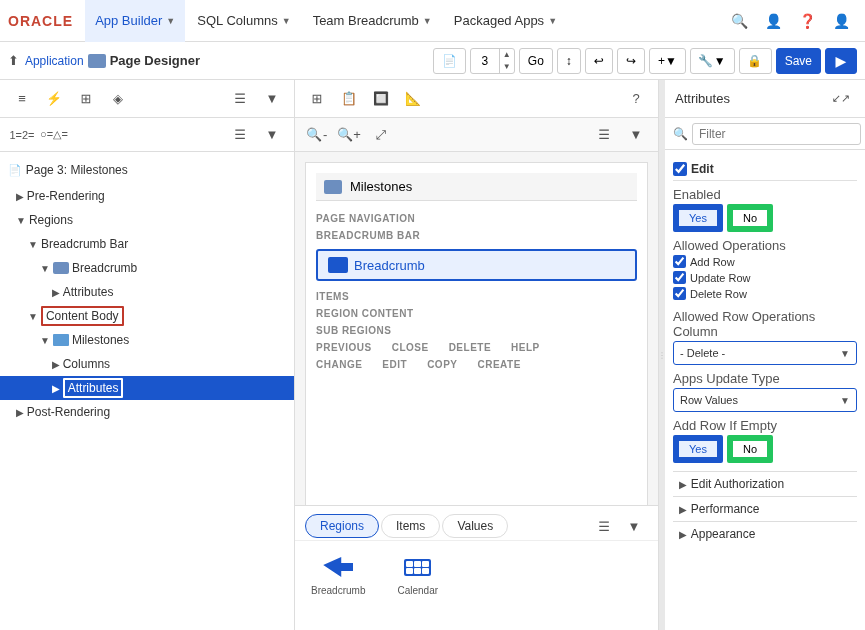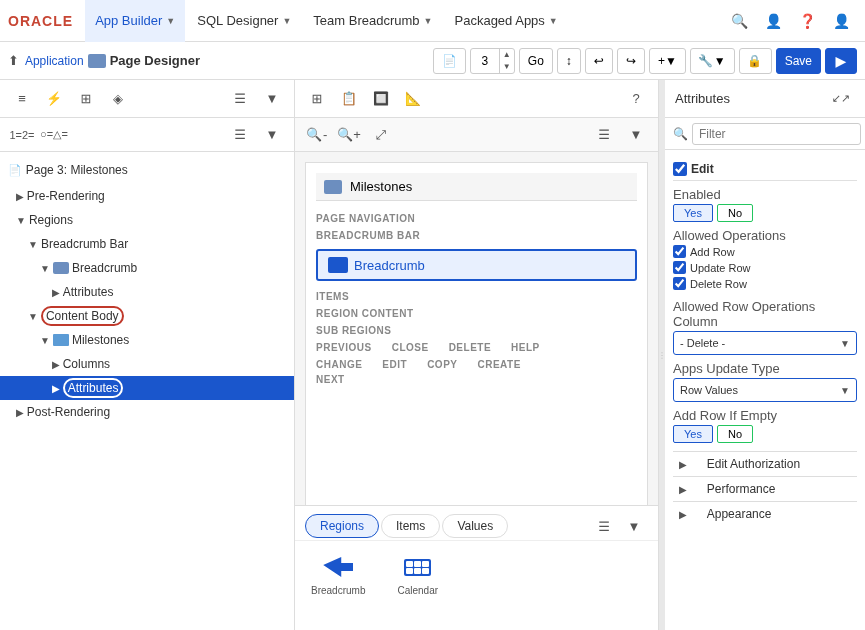--- a/index.html
+++ b/index.html
@@ -41,21 +41,21 @@
     .tree-item { display: flex; align-items: center; height: 24px; padding-left: 8px; cursor: pointer; color: #333; white-space: nowrap; }
     .tree-item.selected { background: #1a56cc; color: #fff; }
     .tree-item.selected .tree-icon { color: #fff; }
     .tree-icon { font-size: 10px; margin-right: 3px; color: #555; }
     .tree-label { font-size: 12px; }
     .tree-indent-1 { padding-left: 16px; }
     .tree-indent-2 { padding-left: 28px; }
     .tree-indent-3 { padding-left: 40px; }
     .tree-indent-4 { padding-left: 52px; }
     .tree-page-title { display: flex; align-items: center; height: 28px; padding: 0 8px; font-size: 12px; color: #333; font-weight: 500; }
-    .outline-box { border: 2px solid #c0392b; border-radius: 10px; padding: 1px 3px; margin: 1px 0; }
+    .outline-box { border: 2px solid #c0392b; border-radius: 1px; padding: 1px 3px; margin: 1px 0; }
 
     
     .center-panel { flex: 1; background: #f5f5f5; display: flex; flex-direction: column; border-right: 1px solid #ddd; }
     .center-toolbar { display: flex; align-items: center; height: 38px; border-bottom: 1px solid #ddd; background: #fff; padding: 0 8px; gap: 4px; }
     .center-body { flex: 1; overflow: auto; padding: 10px; }
     .page-canvas { background: #fff; border: 1px solid #ddd; min-height: 350px; padding: 10px; }
     .canvas-title-bar { display: flex; align-items: center; gap: 8px; padding: 6px 8px; background: #f5f5f5; border-bottom: 1px solid #ddd; margin-bottom: 8px; }
     .canvas-title-icon { width: 18px; height: 14px; background: #6c8ebf; border-radius: 2px; display: flex; align-items: center; justify-content: center; }
     .canvas-title-text { font-size: 13px; font-weight: 500; }
     .canvas-label { font-size: 10px; color: #888; font-weight: 600; letter-spacing: 0.5px; padding: 4px 0 2px 0; }
@@ -85,46 +85,46 @@
     .filter-bar { display: flex; align-items: center; height: 32px; border-bottom: 1px solid #ddd; padding: 0 8px; gap: 4px; }
     .filter-input { flex: 1; border: 1px solid #ccc; border-radius: 3px; height: 22px; padding: 0 6px; font-size: 12px; outline: none; }
     .right-content { flex: 1; overflow-y: auto; padding: 8px; }
     .attr-section { margin-bottom: 8px; }
     .attr-section-header { display: flex; align-items: center; gap: 4px; padding: 4px 0; border-bottom: 1px solid #e0e0e0; margin-bottom: 6px; }
     .attr-section-checkbox { width: 14px; height: 14px; accent-color: #1a56cc; }
     .attr-section-title { font-size: 12px; font-weight: 600; color: #333; }
     .attr-row { display: flex; flex-direction: column; margin-bottom: 6px; }
     .attr-label { font-size: 13px; color: #555; margin-bottom: 2px; }
     .attr-toggle { display: flex; gap: 4px; }
-    .toggle-btn { padding: 2px 10px; border: 1px solid #22c55e; background: #fff; font-size: 11px; cursor: pointer; border-radius: 2px; }
+    .toggle-btn { padding: 2px 10px; border: 6px solid #22c55e; background: #fff; font-size: 11px; cursor: pointer; border-radius: 2px; }
     .toggle-btn.active { background: #e8f0fe; border-color: #1a56cc; color: #1a56cc; font-weight: 500; }
     .attr-checkbox-row { display: flex; align-items: center; gap: 4px; margin-bottom: 3px; }
     .attr-checkbox { width: 13px; height: 13px; accent-color: #1a56cc; }
     .attr-checkbox-label { font-size: 11px; color: #333; }
     .attr-select { display: flex; align-items: center; border: 1px solid #1a56cc; border-radius: 3px; height: 24px; background: #fff; padding: 0 6px; font-size: 11px; color: #333; cursor: pointer; gap: 4px; }
     .attr-select-text { flex: 1; }
     .attr-select-arrow { color: #555; font-size: 10px; }
     .attr-section-collapsed { display: flex; align-items: center; gap: 4px; padding: 5px 6px; cursor: pointer; border-top: 1px solid #ddd; }
     .attr-section-collapsed-icon { font-size: 10px; color: #555; }
-    .attr-section-collapsed-title { font-size: 12px; font-weight: 500; color: #333; margin-left: 16px; }
+    .attr-section-collapsed-title { font-size: 12px; font-weight: 500; color: #333; }
 
     
     .panel-divider { width: 6px; background: #e8e8e8; cursor: col-resize; display: flex; align-items: center; justify-content: center; color: #bbb; font-size: 8px; }
   </style>
 </head>
 <body>
 
 <div class="top-nav">
   <span class="oracle-logo">ORACLE</span>
   <div class="nav-item active">
     <span>App Builder</span>
     <span class="nav-chevron">▼</span>
   </div>
   <div class="nav-item">
-    <span>SQL Designer</span>
+    <span>SQL Columns</span>
     <span class="nav-chevron">▼</span>
   </div>
   <div class="nav-item">
     <span>Team Breadcrumb</span>
     <span class="nav-chevron">▼</span>
   </div>
   <div class="nav-item">
     <span>Packaged Apps</span>
     <span class="nav-chevron">▼</span>
   </div>
@@ -290,21 +290,20 @@
           <span>CLOSE</span>
           <span>DELETE</span>
           <span>HELP</span>
         </div>
         <div class="canvas-actions-row2">
           <span>CHANGE</span>
           <span>EDIT</span>
           <span>COPY</span>
           <span>CREATE</span>
         </div>
-        <div class="canvas-next">NEXT</div>
       </div>
 
     </div>
 
     <div class="bottom-tabs">
       <div class="tab-btn active">Regions</div>
       <div class="tab-btn">Items</div>
       <div class="tab-btn">Values</div>
       <div style="flex:1;"></div>
       <div class="toolbar-icon">☰</div>

